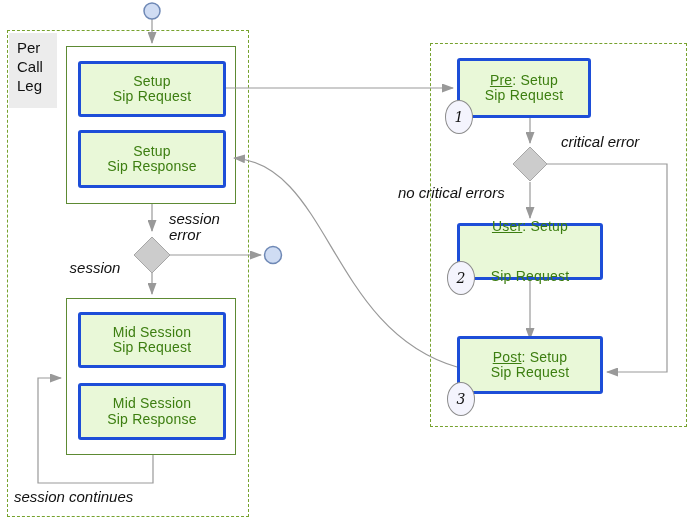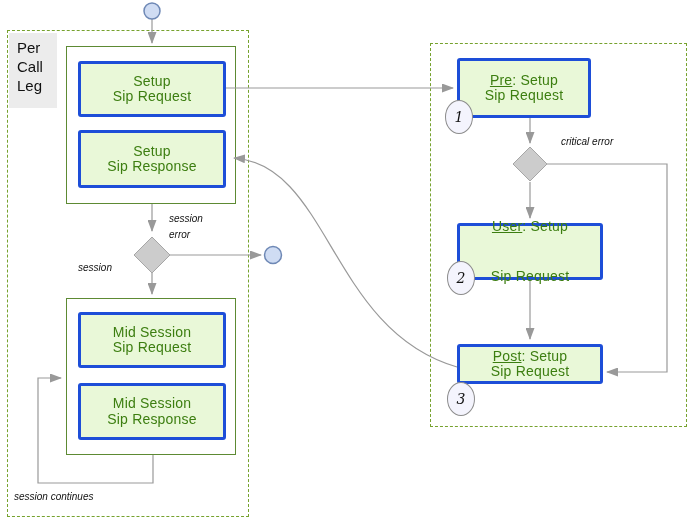--- a/index.html
+++ b/index.html
@@ -9,21 +9,21 @@
   .subbox{position:absolute;border:1px solid #5d8a33;background:#fff;box-sizing:border-box;z-index:3;}
   .wires{position:absolute;left:0;top:0;z-index:2;}
   .overwires{z-index:4;}
   .node{position:absolute;border:3px solid #1d4ed8;background:#e9f8d8;border-radius:3px;
         box-sizing:border-box;display:flex;flex-direction:column;align-items:center;justify-content:center;
         color:#3c7e10;font-size:14px;line-height:15.5px;text-align:center;letter-spacing:.2px;z-index:4;}
   .u{text-decoration:underline;}
   .badge{position:absolute;width:26px;height:32px;border:1px solid #8c8c8c;border-radius:50%;
          background:#f4f4fd;display:flex;align-items:center;justify-content:center;
          font-family:"DejaVu Serif",serif;font-style:italic;font-size:14px;color:#111;z-index:6;}
-  .elabel{position:absolute;font-style:italic;font-size:10px;color:#111;line-height:16px;z-index:5;white-space:nowrap;}
+  .elabel{position:absolute;font-style:italic;font-size:15px;color:#111;line-height:16px;z-index:5;white-space:nowrap;}
   .pcl{position:absolute;left:9px;top:33px;width:48px;height:75px;background:#ececec;
        font-size:15px;line-height:19px;padding:5px 0 0 8px;box-sizing:border-box;color:#111;z-index:2;}
 </style>
 </head>
 <body>
 
 <div class="canvas">
 
   <div class="region" style="left:7px;top:30px;width:240px;height:485px;"></div>
   <div class="region" style="left:430px;top:43px;width:255px;height:382px;"></div>
@@ -80,32 +80,33 @@
   </div>
 
   <div class="node" style="left:457px;top:58px;width:134px;height:60px;">
     <div><span class="u">Pre</span><span>: Setup</span></div>
     <div>Sip Request</div>
   </div>
   <div class="node" style="left:457px;top:223px;width:146px;height:57px;gap:35px;">
     <div><span class="u">User</span><span>: Setup</span></div>
     <div>Sip Request</div>
   </div>
-  <div class="node" style="left:457px;top:344px;width:146px;height:40px;">
+  <div class="node" style="left:457px;top:336px;width:146px;height:58px;">
     <div><span class="u">Post</span><span>: Setup</span></div>
     <div>Sip Request</div>
   </div>
 
   <div class="badge" style="left:445px;top:100px;">1</div>
   <div class="badge" style="left:447px;top:261px;">2</div>
   <div class="badge" style="left:447px;top:382px;">3</div>
 
   <div class="elabel" style="left:169px;top:211px;">
     <div>session</div>
     <div>error</div>
   </div>
   <div class="elabel" style="left:45px;top:260px;width:100px;text-align:center;">
     <div>session</div>
   </div>
   <div class="elabel" style="left:14px;top:489px;">session continues</div>
   <div class="elabel" style="left:561px;top:134px;">critical error</div>
+  <div class="elabel" style="left:398px;top:185px;">no critical errors</div>
 
 </div>
 
 </body></html>

